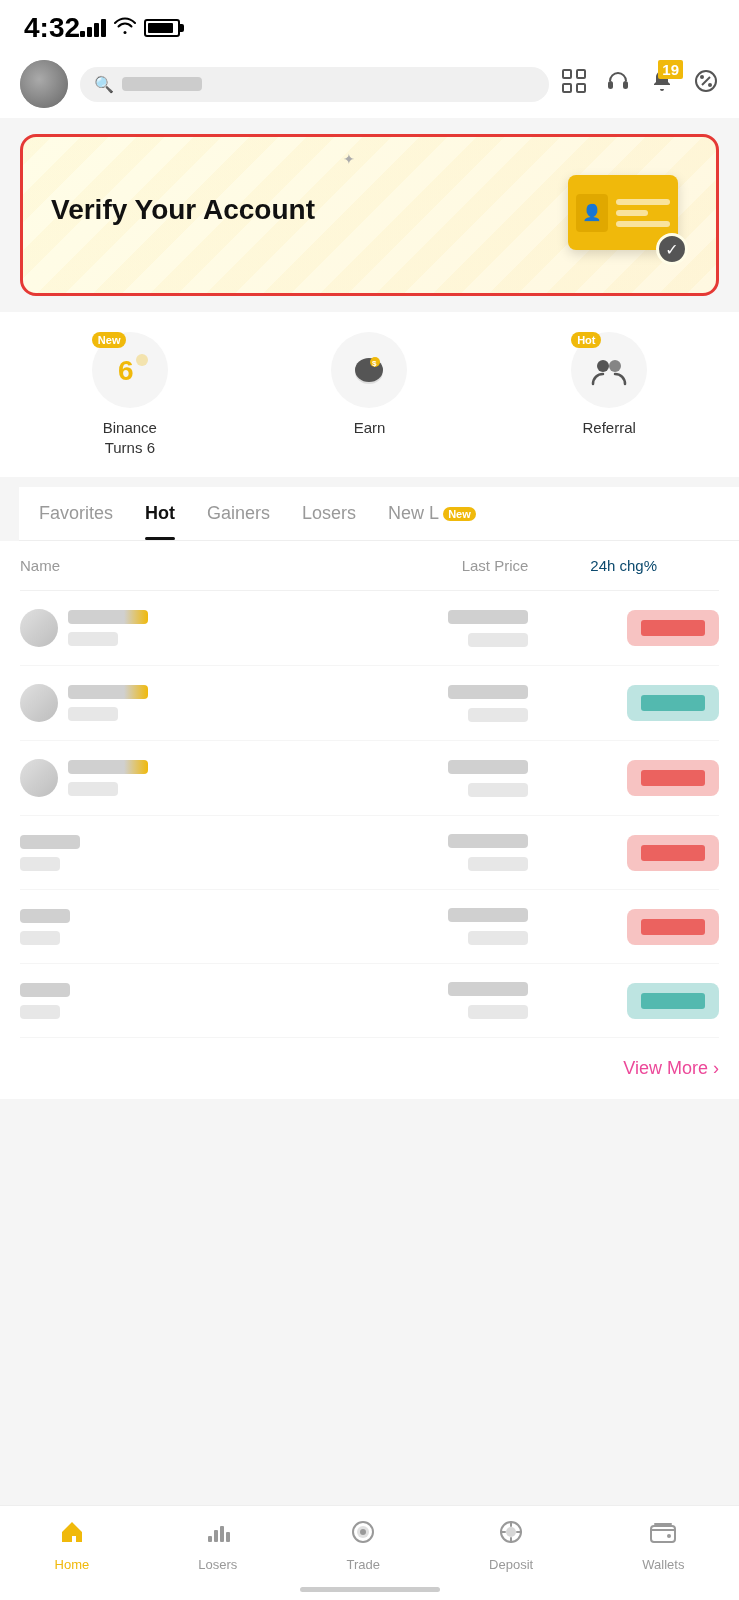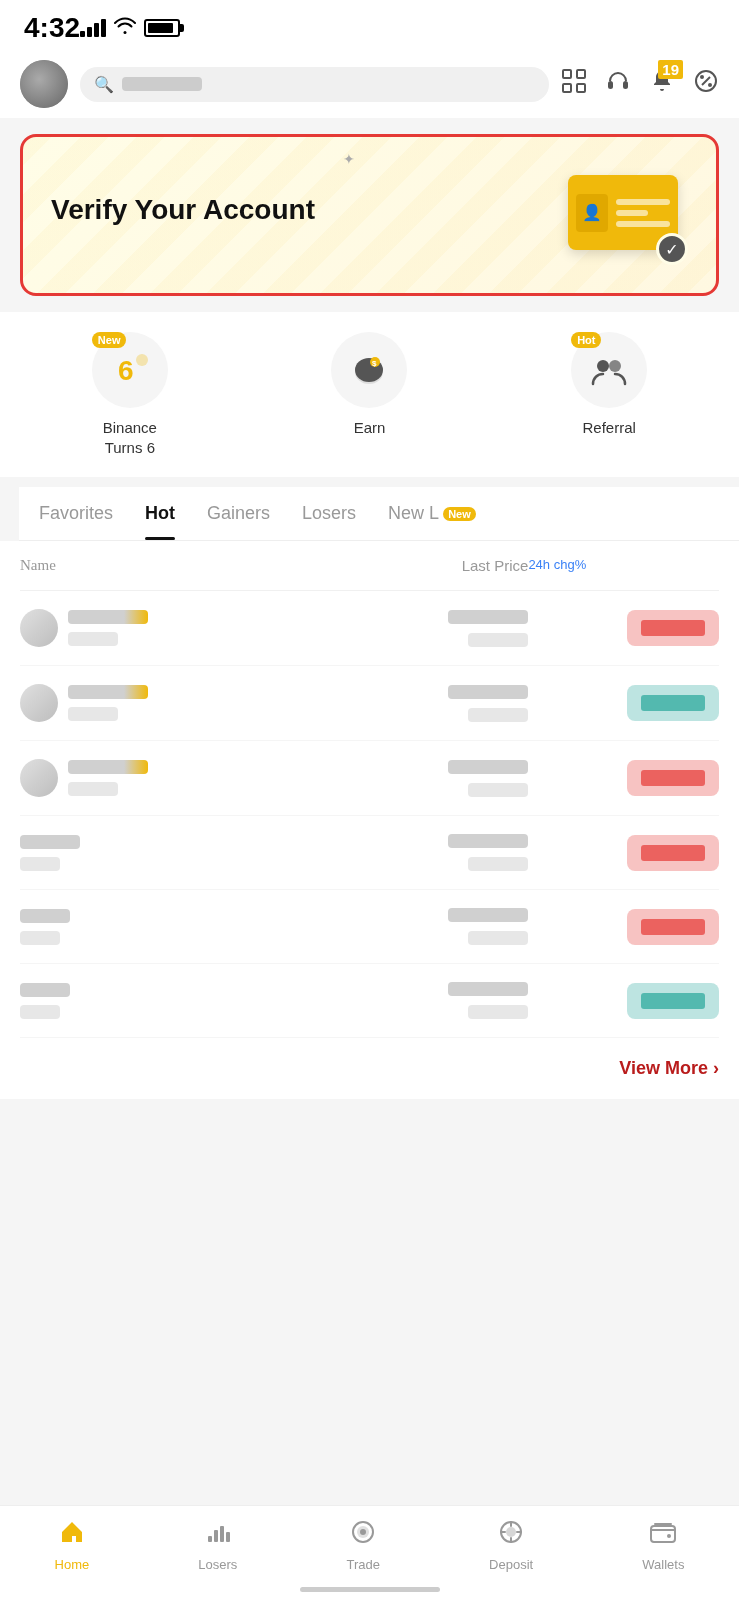--- a/index.html
+++ b/index.html
@@ -342,33 +342,32 @@
     .market-header {
       display: flex;
       justify-content: space-between;
       padding: 16px 0;
       border-bottom: 1px solid #f0f0f0;
     }
     .col-name {
       font-size: 15px;
       color: #999;
       flex: 2;
-      font-family: Liberation Serif, serif;
     }
     .col-price {
       font-size: 15px;
       color: #999;
       flex: 2;
       text-align: right;
     }
     .col-change {
-      font-size: 13px;
-      color: #3b82f6;
+      font-size: 15px;
+      color: #0c4a6e;
       flex: 1.5;
-      text-align: left;
+      text-align: center;
     }
 
     .market-row {
       display: flex;
       align-items: center;
       padding: 18px 0;
       border-bottom: 1px solid #f5f5f5;
     }
     .row-name-col {
       flex: 2;
@@ -428,23 +427,23 @@
     .change-text.red { background: #e53935; opacity: 0.7; }
     .change-text.green { background: #26a69a; opacity: 0.7; }
 
     
     .view-more {
       padding: 20px;
       text-align: right;
       background: #fff;
     }
     .view-more-link {
-      color: #b91c1c;
+      color: #ec4899;
       font-size: 18px;
-      font-weight: 700;
+      font-weight: 400;
       cursor: pointer;
       text-align: right;
     }
 
     
     .bottom-nav {
       position: fixed;
       bottom: 0;
       width: 739px;
       background: #fff;

